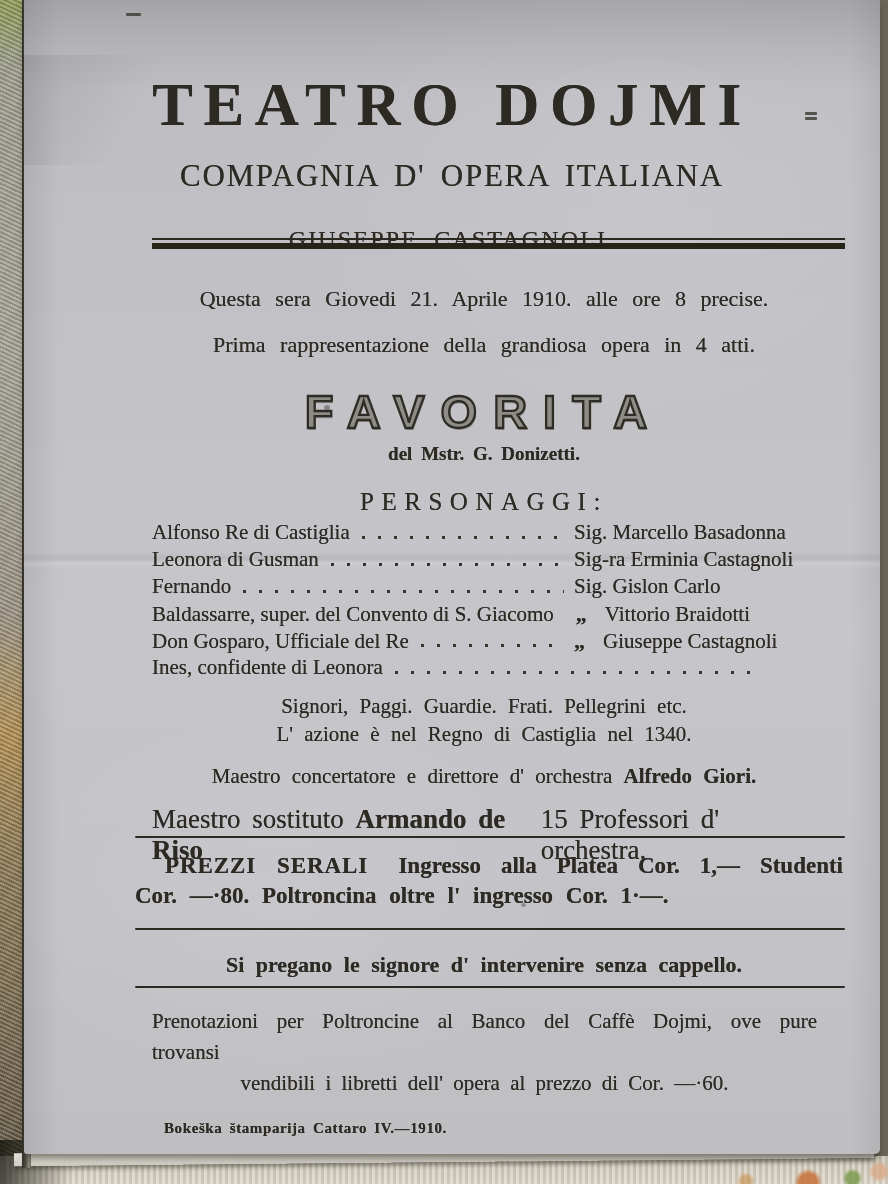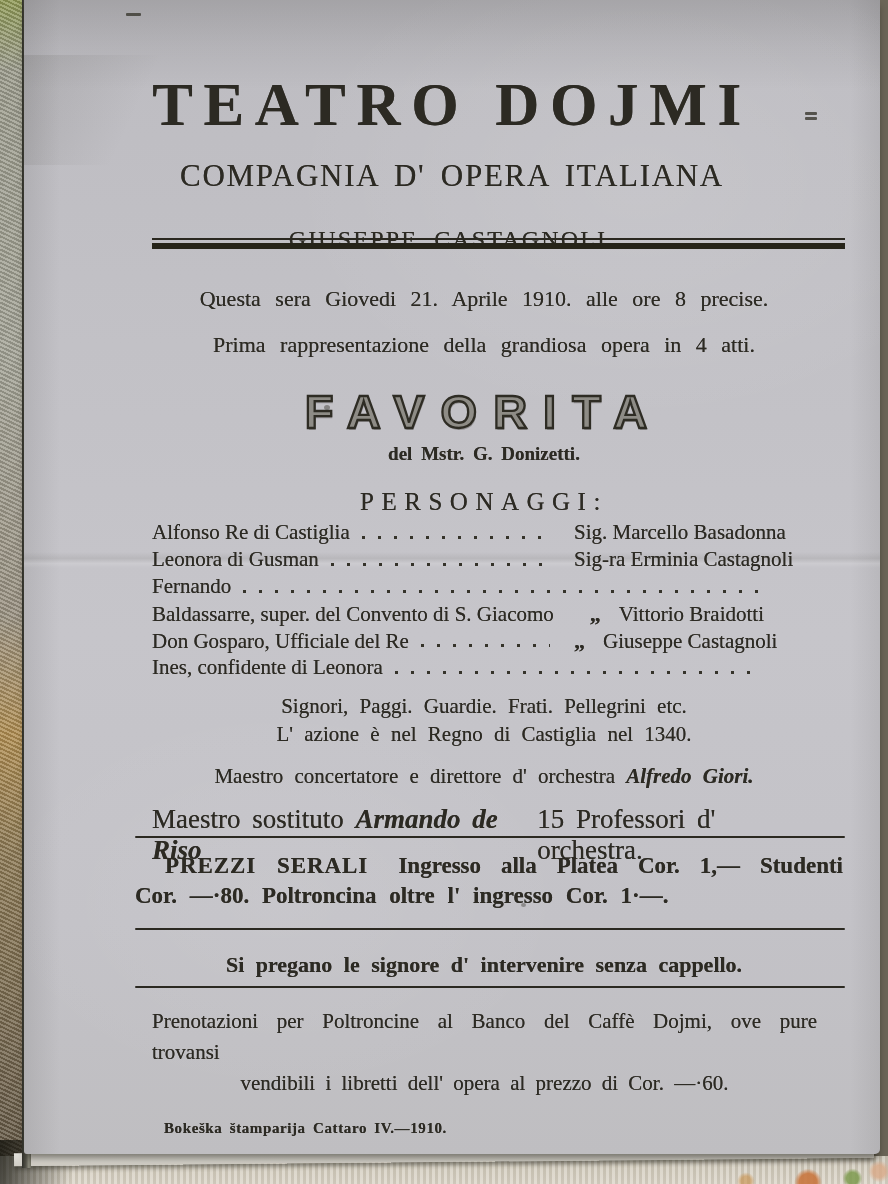--- a/index.html
+++ b/index.html
@@ -60,25 +60,25 @@
   .favorita{font-family:"Liberation Sans",sans-serif;font-weight:700;font-size:47px;
     letter-spacing:16px;color:#8e8c86;-webkit-text-stroke:2.3px #2e2c24;
     text-shadow:1px 2px 0 rgba(40,38,30,.30);}
   .composer{font-size:19px;font-weight:700;word-spacing:4px;}
   .personaggi{font-size:25px;letter-spacing:.3em;}
   .cast{left:128px;width:620px;font-size:21px;}
   .cast-row{display:flex;align-items:baseline;height:27px;white-space:nowrap;}
   .leader{flex:1;height:3px;align-self:flex-end;margin:0 10px 8px 12px;
     background:repeating-linear-gradient(90deg,#35332a 0 3px, transparent 3px 16px);}
   .leader.no-dots{background:none;}
-  .performer{width:198px;display:flex;align-items:baseline;margin-left:14px;}
+  .performer{width:198px;display:flex;align-items:baseline;}
   .ditto{font-size:22px;font-weight:700;margin-right:18px;}
   .ditto:empty{display:none;}
   .small-center{font-size:21px;word-spacing:6px;}
-  .bold{font-weight:700;font-style:italic;}
+  .bold{font-weight:700;}
   .split-row{left:128px;right:63px;display:flex;justify-content:space-between;font-size:27px;word-spacing:5px;}
   .prezzi{left:111px;right:37px;font-size:23px;line-height:30px;font-weight:700;
     text-align:justify;text-indent:30px;word-spacing:7px;}
   .prezzi-label{letter-spacing:.04em;margin-right:.45em;margin-top:7px;}
   .notice{font-size:22px;font-weight:700;word-spacing:6px;}
   .booking{left:128px;right:63px;font-size:21px;line-height:31px;word-spacing:5px;}
   .booking .l1{text-align:justify;text-align-last:justify;}
   .booking .l2{text-align:center;}
   .printer{left:140px;font-size:15px;font-weight:700;letter-spacing:.04em;word-spacing:3px;}
 </style>
@@ -126,20 +126,23 @@
       <div class="cast-row">
         <span>Leonora di Gusman</span>
         <span class="leader"></span>
         <span class="performer">
             <span>Sig-ra Erminia Castagnoli</span>
           </span>
       </div>
       <div class="cast-row">
         <span>Fernando</span>
         <span class="leader"></span>
+        <span class="performer">
+            <span>Sig. Gislon Carlo</span>
+          </span>
       </div>
       <div class="cast-row">
         <span>Baldassarre, super. del Convento di S. Giacomo</span>
         <span class="leader no-dots"></span>
         <span class="performer">
             <span class="ditto">„</span>
             <span>Vittorio Braidotti</span>
           </span>
       </div>
       <div class="cast-row">

